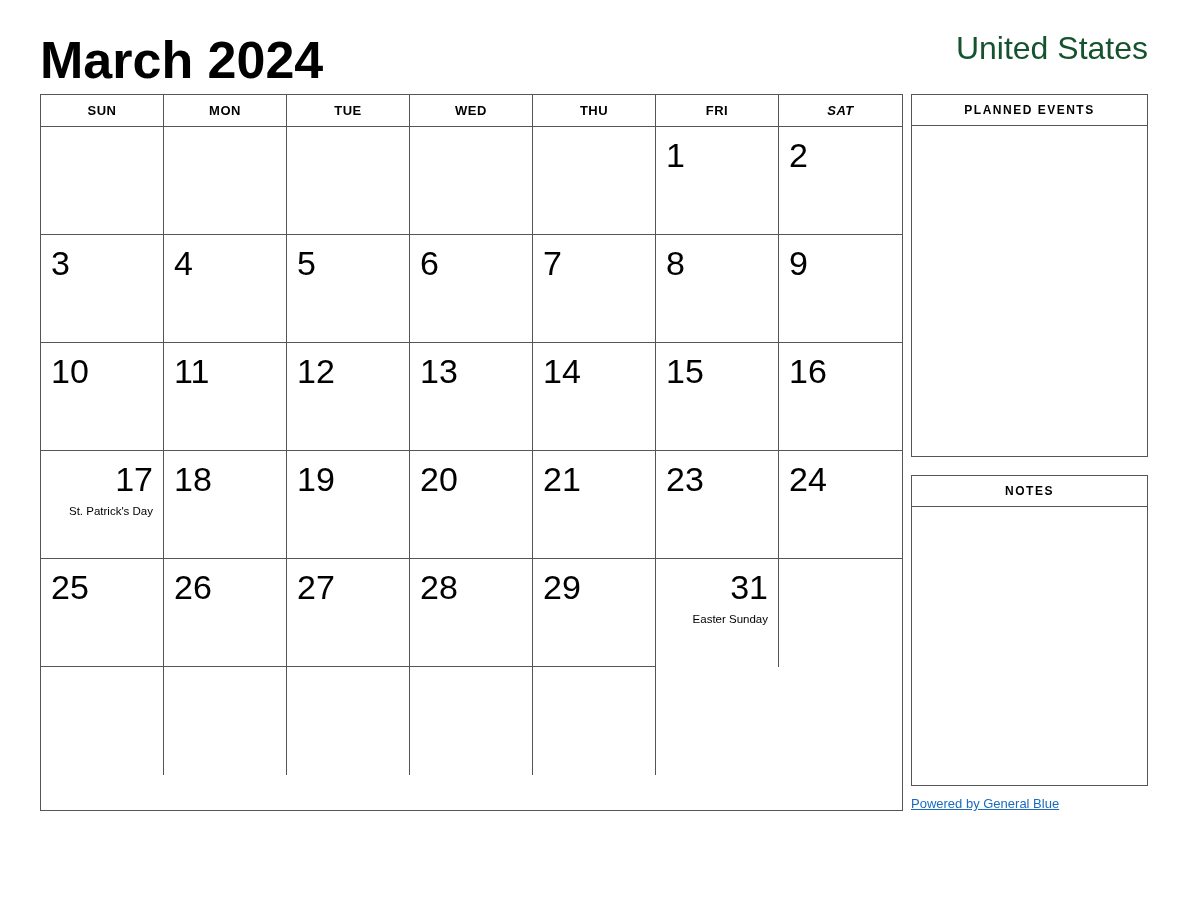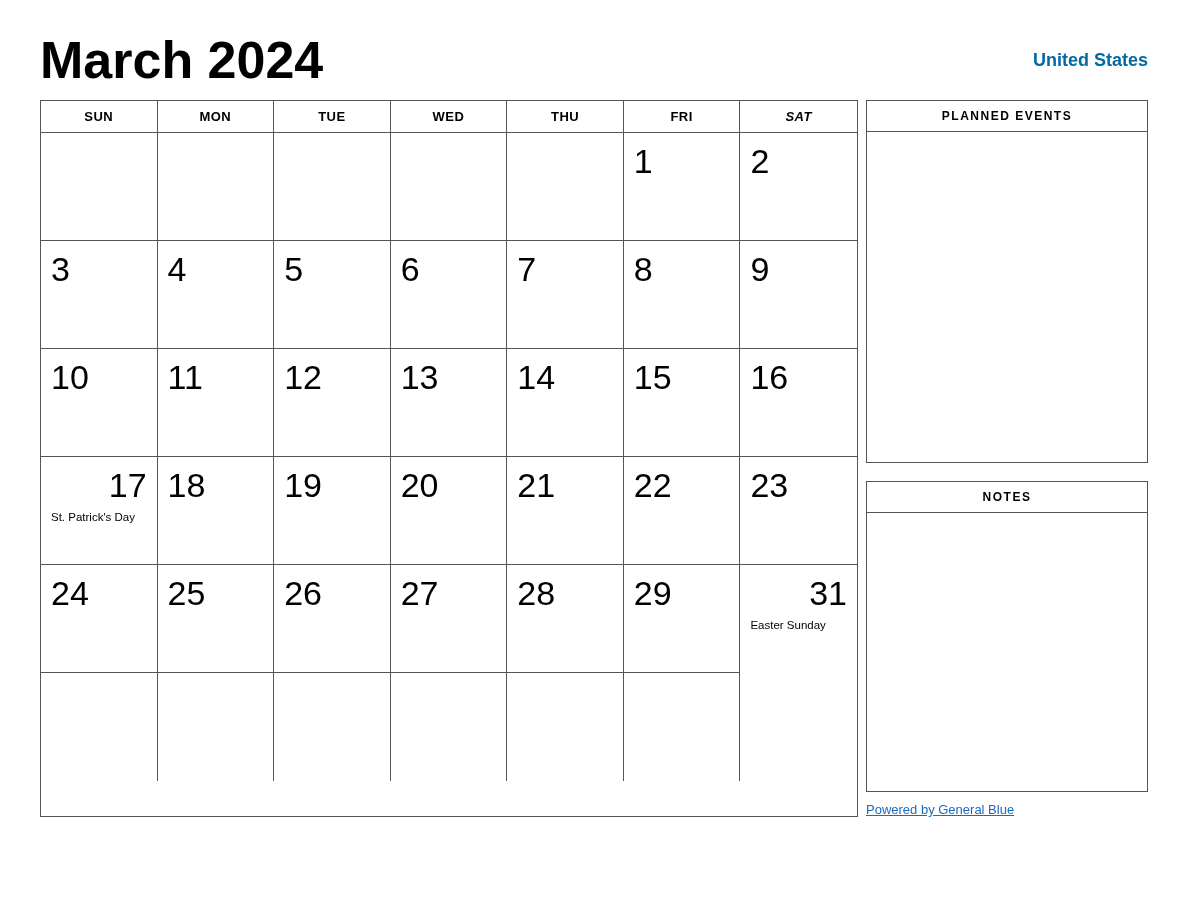--- a/index.html
+++ b/index.html
@@ -11,32 +11,32 @@
       background: #fff;
       font-family: Arial, sans-serif;
       width: 1188px;
       height: 918px;
       padding: 30px 40px;
       overflow: hidden;
     }
     .page-header {
       display: flex;
       justify-content: space-between;
-      align-items: center;
-      margin-bottom: 10px;
+      align-items: flex-start;
+      margin-bottom: 4px;
     }
     .month-title {
       font-size: 52px;
       font-weight: 900;
       color: #000;
     }
     .country-title {
-      font-size: 18px;
-      font-weight: 700;
-      color: #0369a1;
+      font-size: 32px;
+      font-weight: 400;
+      color: #14532d;
     }
     .main-content {
       display: flex;
       gap: 8px;
     }
     .calendar-section {
       flex: 1;
       border: 1.5px solid #555;
     }
     .day-headers {
@@ -77,29 +77,29 @@
     }
     .cell-day {
       font-size: 34px;
       font-weight: 400;
       color: #000;
       line-height: 1.2;
     }
     .cell-event {
       font-size: 11.5px;
       color: #000;
-      text-align: left;
+      text-align: right;
       margin-top: 4px;
       line-height: 1.3;
     }
     .empty-cell {
       background: #fff;
     }
     .sidebar {
-      width: 282px;
+      width: 237px;
       display: flex;
       flex-direction: column;
       gap: 0px;
     }
     .sidebar-box {
       border: 1.5px solid #555;
     }
     .sidebar-box-header {
       text-align: center;
       font-size: 12px;
@@ -215,23 +215,20 @@
           <div class="cell-day">18</div>
         </div>
         <div class="calendar-cell">
           <div class="cell-day">19</div>
         </div>
         <div class="calendar-cell">
           <div class="cell-day">20</div>
         </div>
         <div class="calendar-cell">
           <div class="cell-day">21</div>
-        </div>
-        <div class="calendar-cell">
-          <div class="cell-day">22</div>
         </div>
         <div class="calendar-cell">
           <div class="cell-day">23</div>
         </div>
         <div class="calendar-cell">
           <div class="cell-day">24</div>
         </div>
         <div class="calendar-cell">
           <div class="cell-day">25</div>
         </div>

